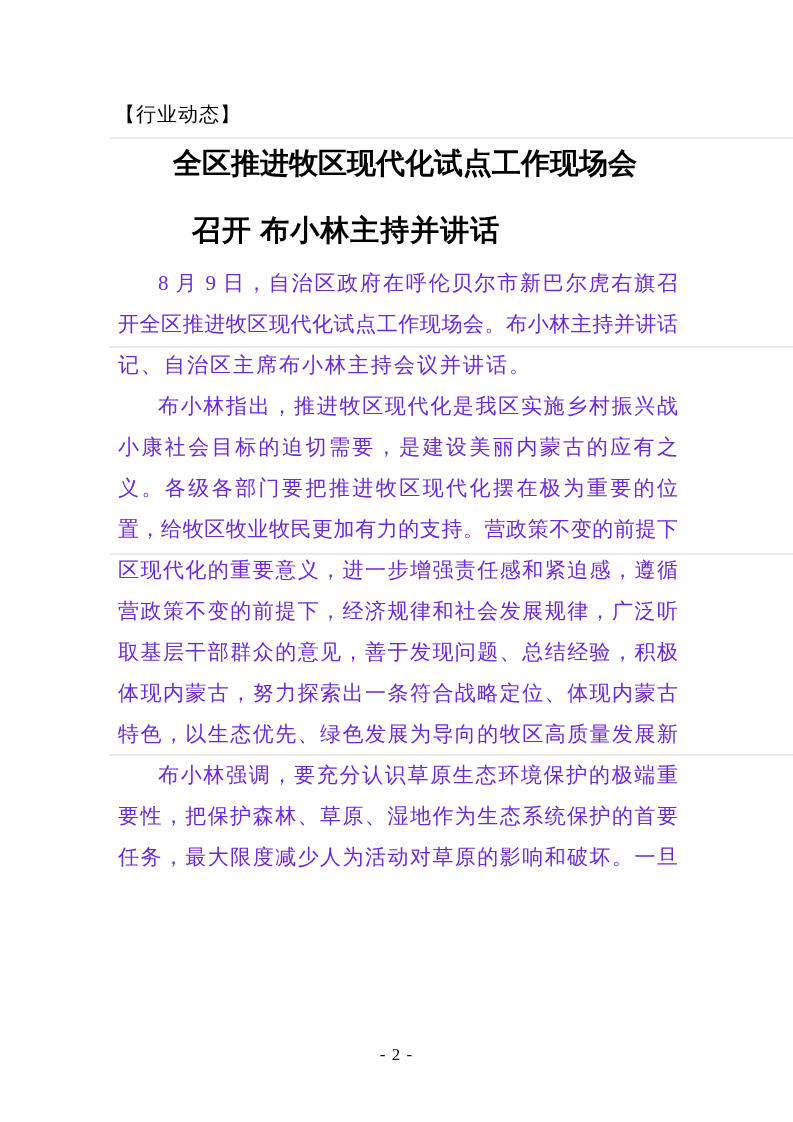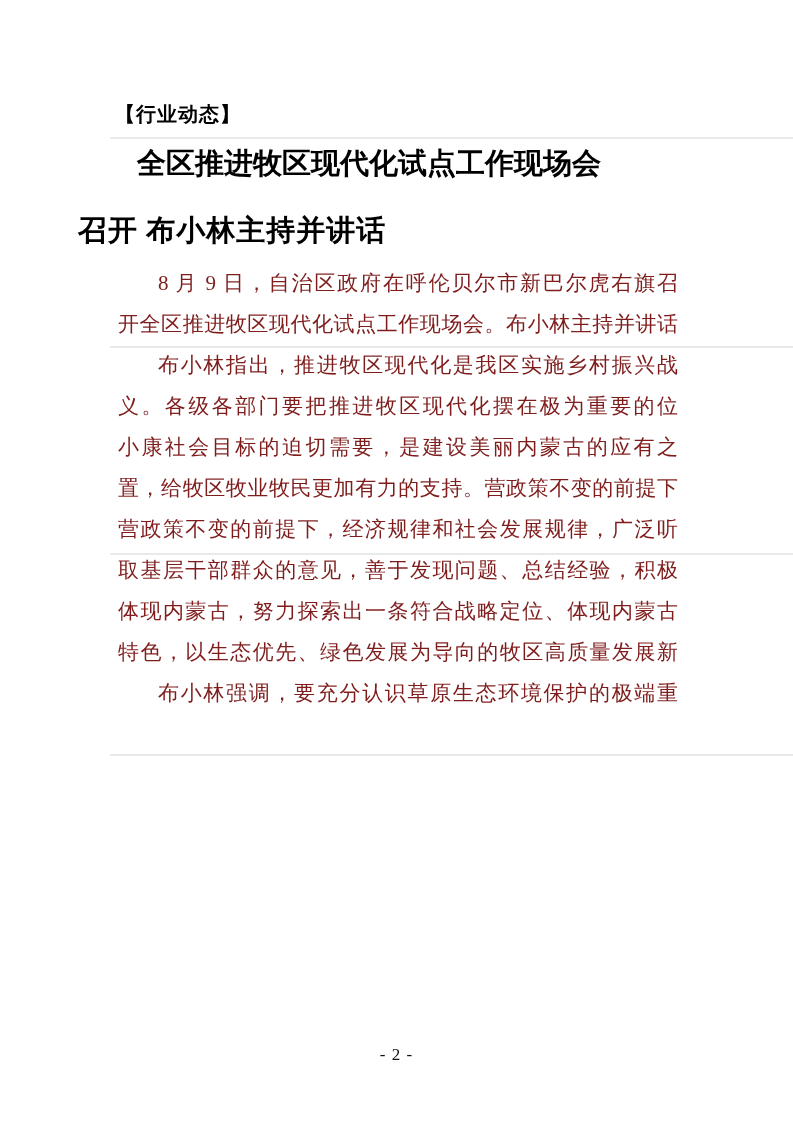--- a/index.html
+++ b/index.html
@@ -17,47 +17,48 @@
     left: 110px;
     right: 0;
     height: 2px;
     background: #e9e9e9;
   }
   .section-header {
     position: absolute;
     left: 115px;
     top: 100px;
     font-family: "Liberation Sans", sans-serif;
-    font-weight: bold;
+    font-weight: normal;
     font-size: 20px;
     line-height: 28px;
     letter-spacing: 1px;
     white-space: nowrap;
     text-align: right;
   }
   .title-line {
     position: absolute;
-    left: 118px;
+    left: 106px;
     width: 560px;
+    text-align: center;
     font-family: "Liberation Serif", serif;
     font-weight: bold;
     font-size: 29px;
     line-height: 42px;
     white-space: nowrap;
     letter-spacing: 0px;
   }
   .title-line-1 { top: 142px; margin-left: 19px; }
   .title-line-2 { top: 209px; margin-left: -40px; letter-spacing: 1px; }
   .body-text {
     position: absolute;
     left: 118px;
     top: 263px;
     width: 560px;
     font-size: 21px;
-    color: #7f1d1d;
+    color: #6d28d9;
   }
   .body-line {
     height: 41px;
     line-height: 41px;
     white-space: nowrap;
     text-align: justify;
     text-align-last: justify;
     text-justify: inter-character;
     overflow: hidden;
   }
@@ -89,26 +90,30 @@
 
   <div class="section-header">【行业动态】</div>
 
   <div class="title-line title-line-1">全区推进牧区现代化试点工作现场会</div>
 
   <div class="title-line title-line-2">召开 布小林主持并讲话</div>
 
   <div class="body-text">
       <div class="body-line indent">8 月 9 日，自治区政府在呼伦贝尔市新巴尔虎右旗召</div>
       <div class="body-line">开全区推进牧区现代化试点工作现场会。布小林主持并讲话</div>
+      <div class="body-line para-end">记、自治区主席布小林主持会议并讲话。</div>
       <div class="body-line indent">布小林指出，推进牧区现代化是我区实施乡村振兴战</div>
+      <div class="body-line">小康社会目标的迫切需要，是建设美丽内蒙古的应有之</div>
       <div class="body-line">义。各级各部门要把推进牧区现代化摆在极为重要的位</div>
-      <div class="body-line">小康社会目标的迫切需要，是建设美丽内蒙古的应有之</div>
       <div class="body-line">置，给牧区牧业牧民更加有力的支持。营政策不变的前提下</div>
+      <div class="body-line">区现代化的重要意义，进一步增强责任感和紧迫感，遵循</div>
       <div class="body-line">营政策不变的前提下，经济规律和社会发展规律，广泛听</div>
       <div class="body-line">取基层干部群众的意见，善于发现问题、总结经验，积极</div>
       <div class="body-line">体现内蒙古，努力探索出一条符合战略定位、体现内蒙古</div>
       <div class="body-line">特色，以生态优先、绿色发展为导向的牧区高质量发展新</div>
       <div class="body-line indent">布小林强调，要充分认识草原生态环境保护的极端重</div>
+      <div class="body-line">要性，把保护森林、草原、湿地作为生态系统保护的首要</div>
+      <div class="body-line">任务，最大限度减少人为活动对草原的影响和破坏。一旦</div>
     </div>
 
   <div class="page-number">- 2 -</div>
 
 </div>
 
 </body></html>

